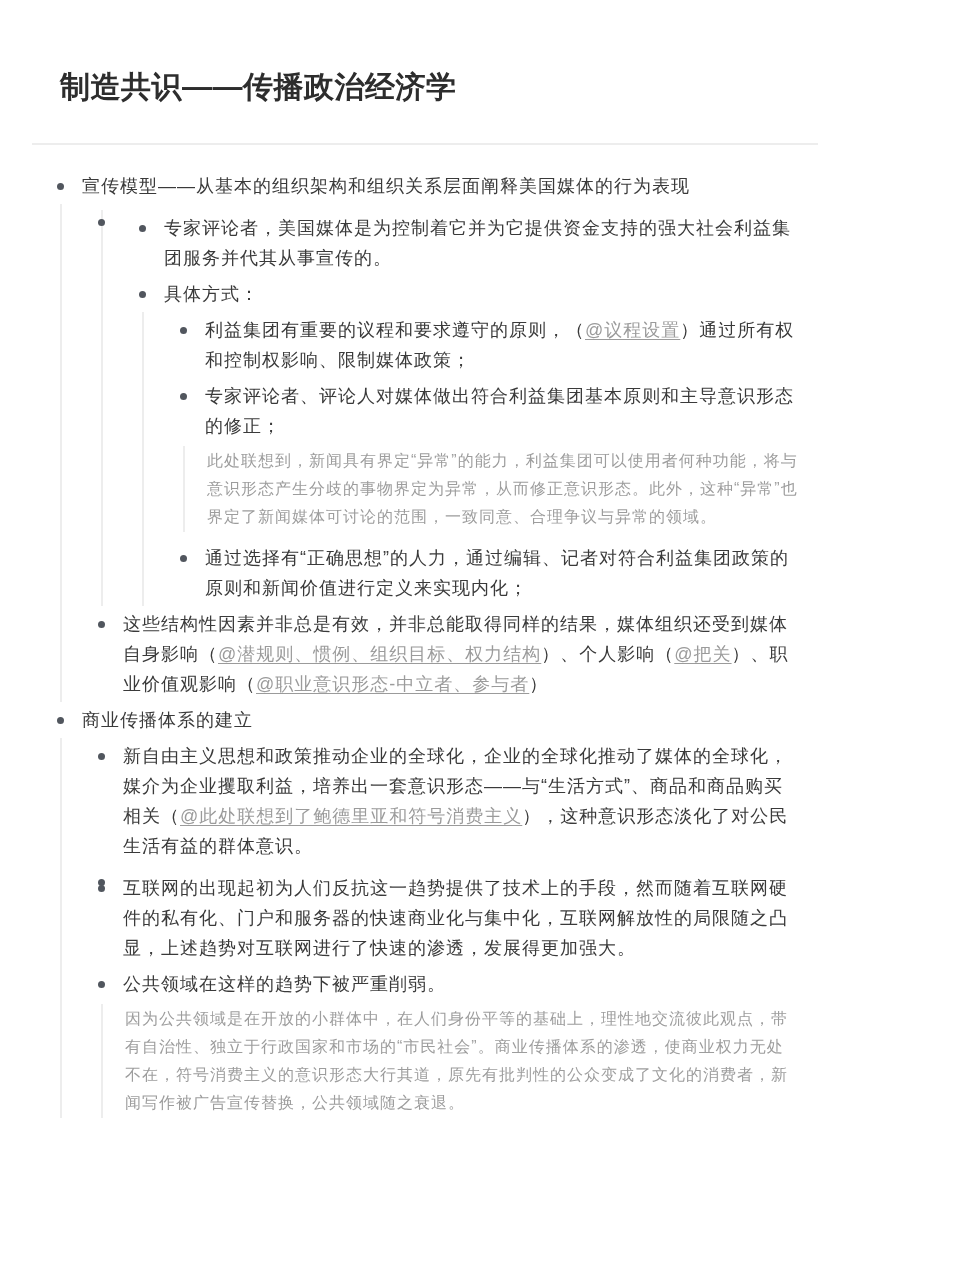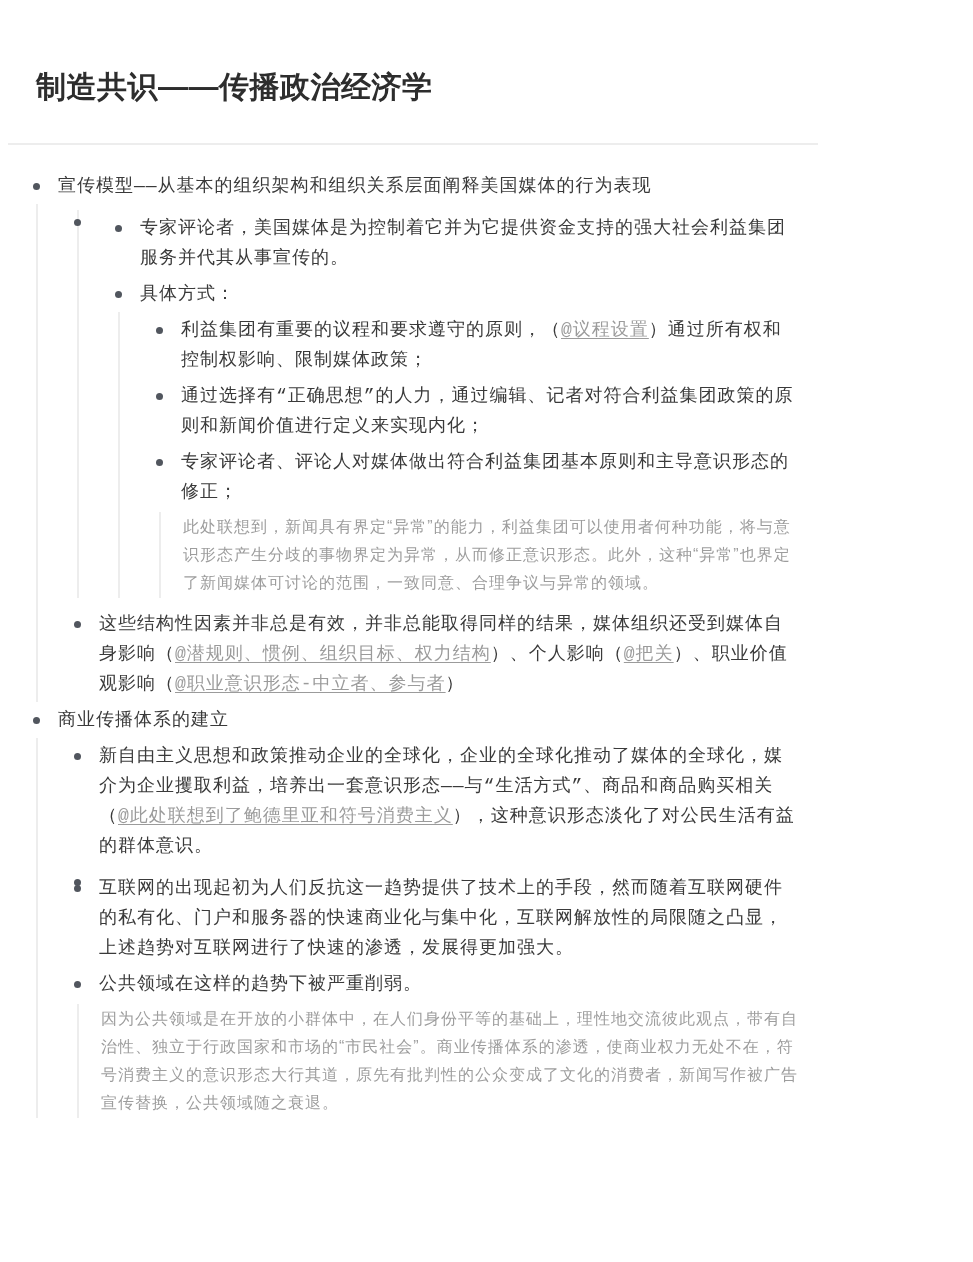--- a/index.html
+++ b/index.html
@@ -6,21 +6,21 @@
     margin: 0;
     padding: 0;
     background: var(--bg, #ffffff);
     font-family: "Liberation Sans", "DejaVu Sans", sans-serif;
   }
   .page {
     position: relative;
     width: 838px;
     min-height: 1262px;
     box-sizing: border-box;
-    padding: 67px 20px 60px 8px;
+    padding: 67px 20px 60px 32px;
     background: var(--bg, #ffffff);
     overflow: hidden;
   }
   .doc-title {
     margin: 0 28px;
     font-size: 30px;
     line-height: 40px;
     font-weight: 600;
     letter-spacing: 0.5px;
     color: var(--title, #2d2d2d);
@@ -36,21 +36,20 @@
     padding-right: 18px;
     font-size: 18px;
     line-height: 30px;
     letter-spacing: 1px;
     color: var(--body, #3a3a3a);
   }
   .item { }
   .row {
     position: relative;
     padding: 3px 0 3px 30px;
-    font-family: Liberation Mono, monospace;
   }
   .dot {
     position: absolute;
     left: 5px;
     top: 15px;
     width: 7px;
     height: 7px;
     border-radius: 50%;
     background: var(--dot, #51565e);
     cursor: pointer;
@@ -109,29 +108,29 @@
                 <div class="children">
                   <div class="item">
                     <div class="row">
                       <span class="dot"></span>
                       <span class="text">利益集团有重要的议程和要求遵守的原则，（<span class="tlink">@议程设置</span>）通过所有权和控制权影响、限制媒体政策；</span>
                     </div>
                   </div>
                   <div class="item">
                     <div class="row">
                       <span class="dot"></span>
-                      <span class="text">通过选择有“正确思想”的人力，通过编辑、记者对符合利益集团政策的原则和新闻价值进行定义来实现内化；</span>
+                      <span class="text">专家评论者、评论人对媒体做出符合利益集团基本原则和主导意识形态的修正；</span>
                     </div>
+                    <div class="note">此处联想到，新闻具有界定“异常”的能力，利益集团可以使用者何种功能，将与意识形态产生分歧的事物界定为异常，从而修正意识形态。此外，这种“异常”也界定了新闻媒体可讨论的范围，一致同意、合理争议与异常的领域。</div>
                   </div>
                   <div class="item">
                     <div class="row">
                       <span class="dot"></span>
-                      <span class="text">专家评论者、评论人对媒体做出符合利益集团基本原则和主导意识形态的修正；</span>
+                      <span class="text">通过选择有“正确思想”的人力，通过编辑、记者对符合利益集团政策的原则和新闻价值进行定义来实现内化；</span>
                     </div>
-                    <div class="note">此处联想到，新闻具有界定“异常”的能力，利益集团可以使用者何种功能，将与意识形态产生分歧的事物界定为异常，从而修正意识形态。此外，这种“异常”也界定了新闻媒体可讨论的范围，一致同意、合理争议与异常的领域。</div>
                   </div>
                 </div>
               </div>
             </div>
           </div>
           <div class="item">
             <div class="row">
               <span class="dot"></span>
               <span class="text">这些结构性因素并非总是有效，并非总能取得同样的结果，媒体组织还受到媒体自身影响（<span class="tlink">@潜规则、惯例、组织目标、权力结构</span>）、个人影响（<span class="tlink">@把关</span>）、职业价值观影响（<span class="tlink">@职业意识形态-中立者、参与者</span>）</span>
             </div>

